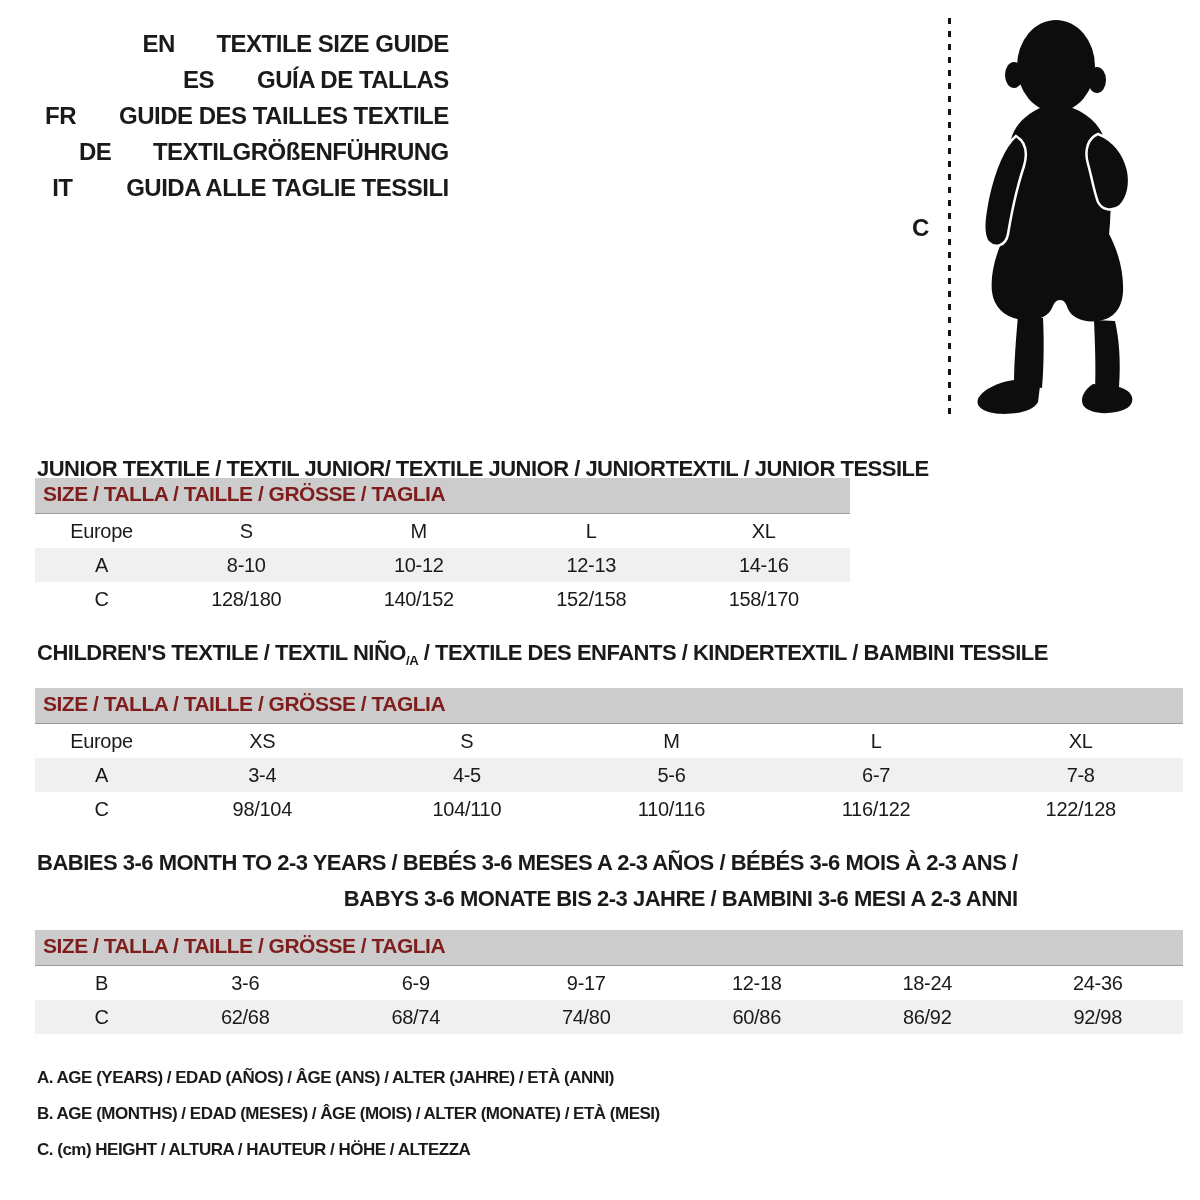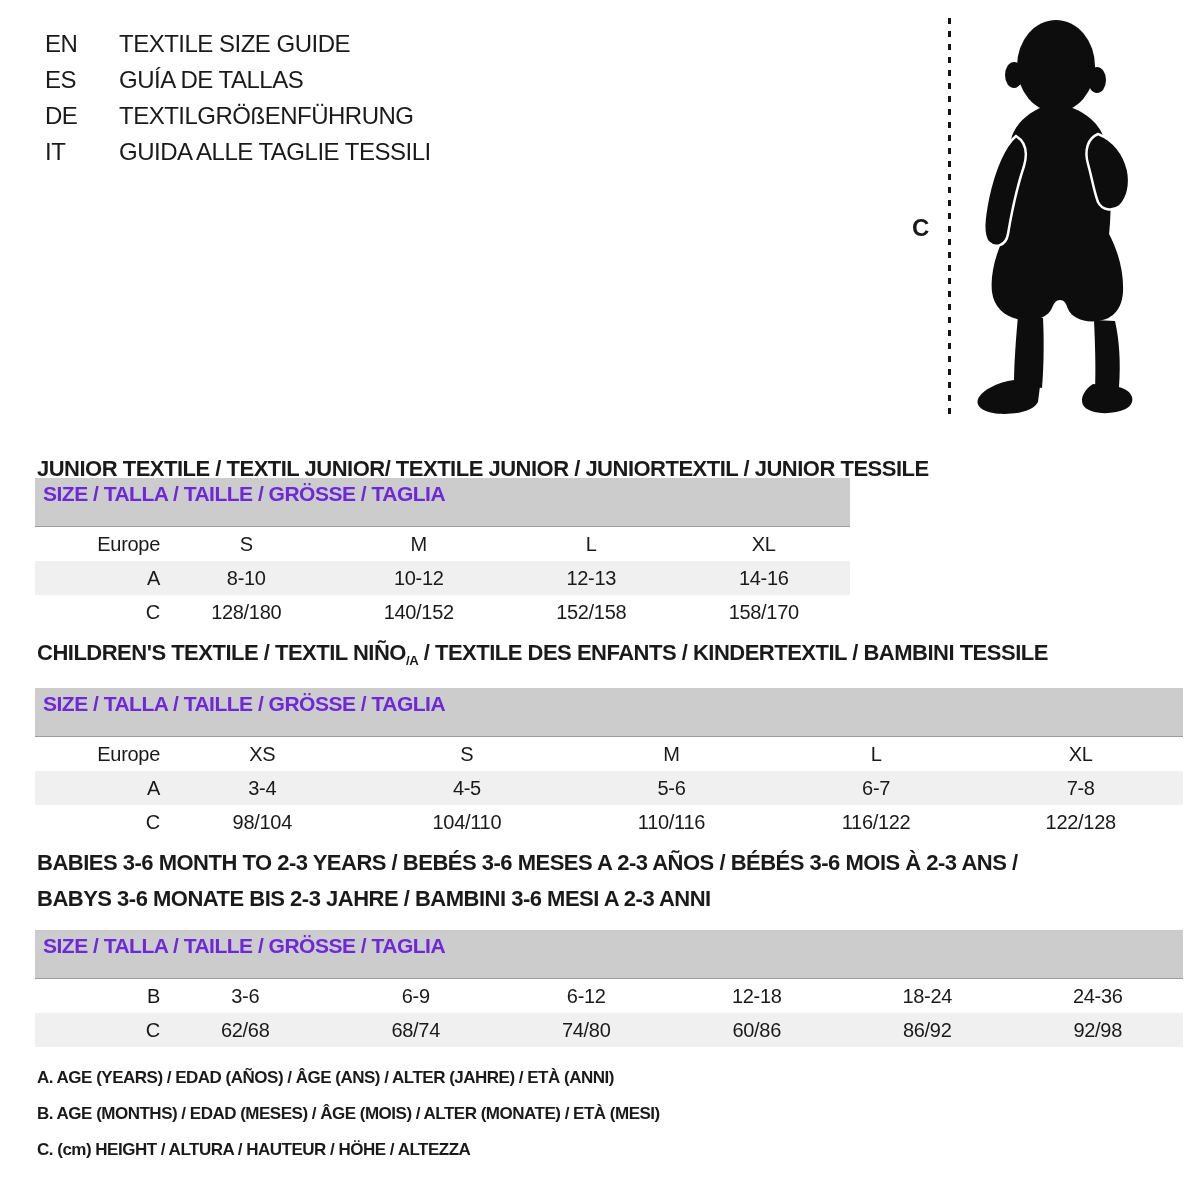--- a/index.html
+++ b/index.html
@@ -5,62 +5,66 @@
   html,body { margin:0; padding:0; }
   body {
     width:1200px; height:1200px; position:relative; overflow:hidden;
     background:#ffffff; color:#1a1a1a;
     font-family:"Liberation Sans","DejaVu Sans",sans-serif;
   }
 
   
   .lang-block { position:absolute; left:45px; top:26px; }
   .lang-row { display:flex; height:36px; align-items:center;
-              font-size:24px; font-weight:normal; letter-spacing:-0.5px; }
+              font-size:24px; font-weight:bold; letter-spacing:-0.5px;justify-content:flex-end; }
   .lang-code { width:74px; }
 
   
   .figure-line { position:absolute; left:948px; top:18px; width:3px; height:398px;
     background:repeating-linear-gradient(to bottom,#141414 0 6px,transparent 6px 13px); }
   .figure-c { position:absolute; left:912px; top:214px;
     font-size:24px; font-weight:bold; }
   .toddler { position:absolute; left:962px; top:18px; }
 
   
   .sec-title { position:absolute; left:37px; font-size:22px; font-weight:bold;
                letter-spacing:-0.5px; white-space:nowrap; }
   .sub-a { font-size:60%; vertical-align:sub; }
 
   .tbl-wrap { position:absolute; left:35px; }
-  .size-bar { height:49px; line-height:32px; background:#cccccc; color:#6d28d9;
+  .size-bar { height:36px; line-height:32px; background:#cccccc; color:#7f1d1d;
     font-size:21px; font-weight:bold; letter-spacing:-0.5px; padding-left:8px;
     border-bottom:1px solid #9c9c9c; box-sizing:border-box; }
   table.size-table { border-collapse:collapse; table-layout:fixed; width:100%; }
   table.size-table td { height:34px; font-size:20px; letter-spacing:-0.3px;
     text-align:center; padding:0; vertical-align:middle; }
-  table.size-table td.lbl { text-align:right; padding-left:8px; }
+  table.size-table td.lbl { text-align:center; padding-left:8px; }
   tr.shade td { background:#f0f0f0; }
   col.lblcol { width:125px; }
 
   
   .legend { position:absolute; left:37px; top:1060px; }
   .legend-line { height:36px; line-height:36px; font-size:17px; font-weight:bold;
                  letter-spacing:-0.5px; white-space:nowrap; }
 </style>
 </head>
 <body>
 
 <div class="lang-block">
   <div class="lang-row">
     <span class="lang-code">EN</span>
     <span class="lang-title">TEXTILE SIZE GUIDE</span>
   </div>
   <div class="lang-row">
     <span class="lang-code">ES</span>
     <span class="lang-title">GUÍA DE TALLAS</span>
+  </div>
+  <div class="lang-row">
+    <span class="lang-code">FR</span>
+    <span class="lang-title">GUIDE DES TAILLES TEXTILE</span>
   </div>
   <div class="lang-row">
     <span class="lang-code">DE</span>
     <span class="lang-title">TEXTILGRÖßENFÜHRUNG</span>
   </div>
   <div class="lang-row">
     <span class="lang-code">IT</span>
     <span class="lang-title">GUIDA ALLE TAGLIE TESSILI</span>
   </div>
 </div>
@@ -161,42 +165,42 @@
       <td>98/104</td>
       <td>104/110</td>
       <td>110/116</td>
       <td>116/122</td>
       <td>122/128</td>
     </tr>
   </tbody>
     </table>
 </div>
 
-<div class="sec-title" style="top:845px; line-height:36px;">
+<div class="sec-title" style="top:845px; line-height:36px;text-align:right;">
   <div>BABIES 3-6 MONTH TO 2-3 YEARS / BEBÉS 3-6 MESES A 2-3 AÑOS / BÉBÉS 3-6 MOIS À 2-3 ANS /</div>
   <div>BABYS 3-6 MONATE BIS 2-3 JAHRE / BAMBINI 3-6 MESI A 2-3 ANNI</div>
 </div>
 <div class="tbl-wrap" style="top:930px; width:1148px;">
   <div class="size-bar">SIZE / TALLA / TAILLE / GRÖSSE / TAGLIA</div>
   <table class="size-table">
     <colgroup>
         <col class="lblcol">
         <col>
         <col>
         <col>
         <col>
         <col>
         <col>
       </colgroup>
     <tbody>
         <tr>
       <td class="lbl">B</td>
       <td>3-6</td>
       <td>6-9</td>
-      <td>6-12</td>
+      <td>9-17</td>
       <td>12-18</td>
       <td>18-24</td>
       <td>24-36</td>
     </tr>
     <tr class="shade">
       <td class="lbl">C</td>
       <td>62/68</td>
       <td>68/74</td>
       <td>74/80</td>
       <td>60/86</td>

